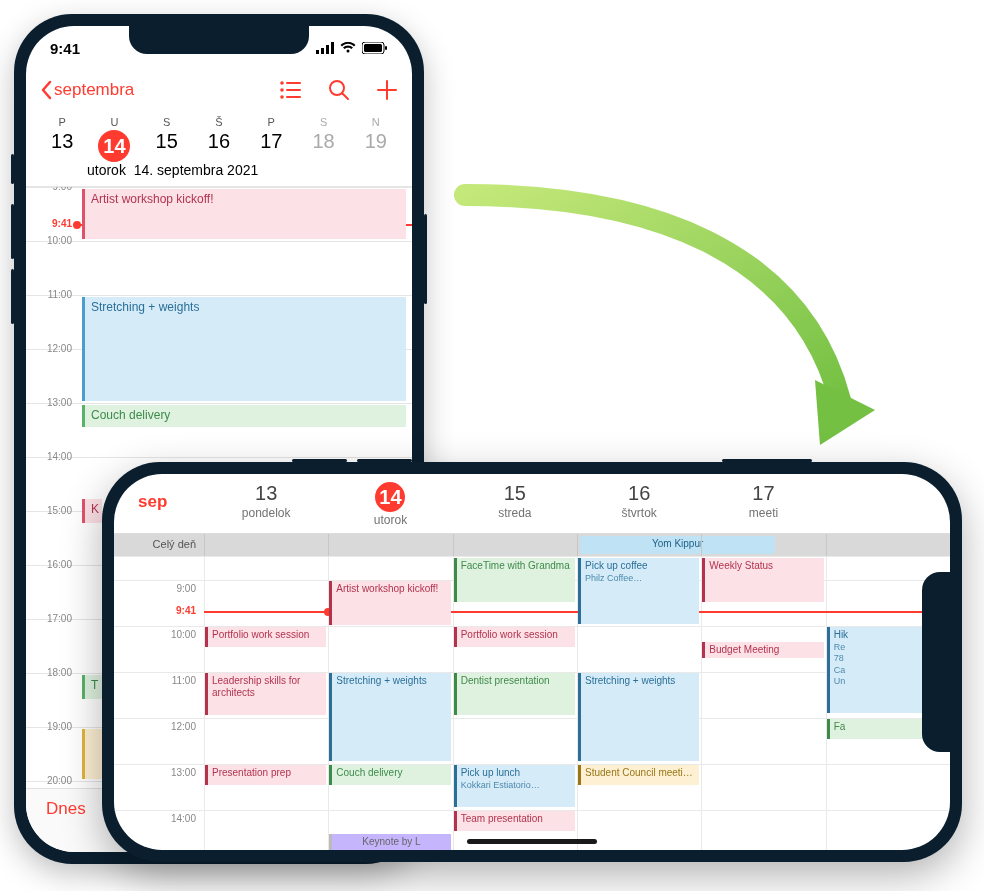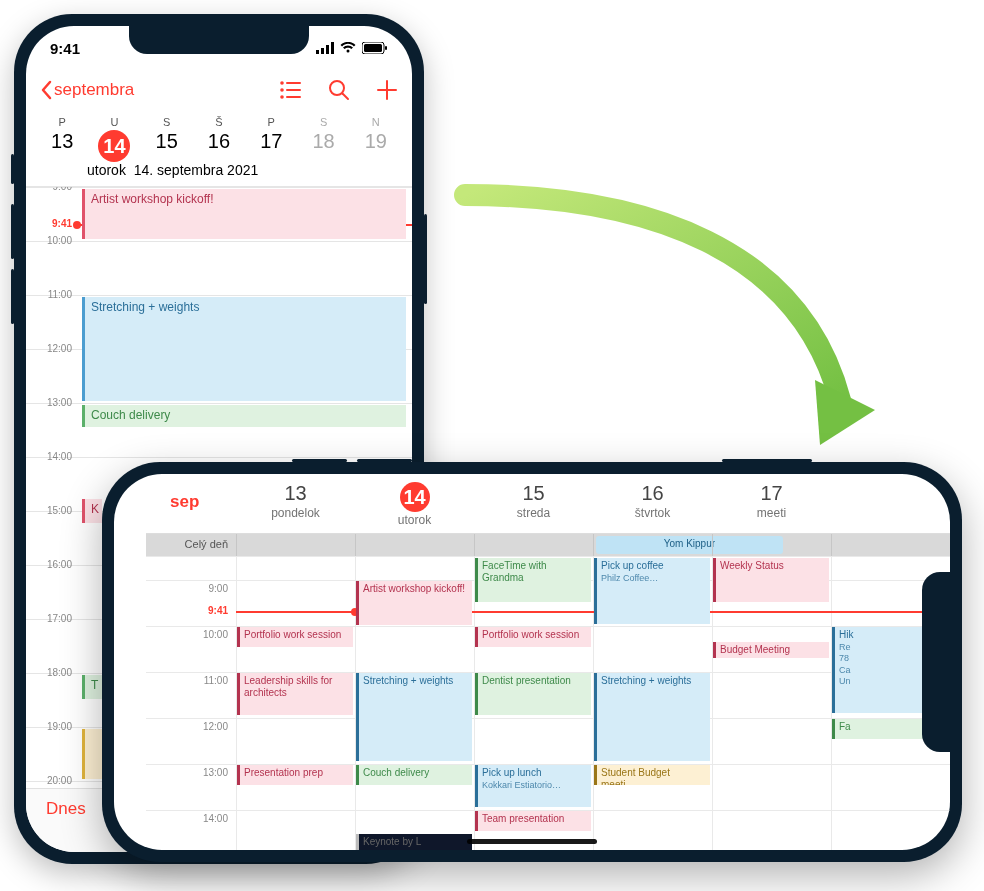--- a/index.html
+++ b/index.html
@@ -82,21 +82,21 @@
 }
 
 
 .phone-land {
   position: absolute; left: 102px; top: 462px; width: 860px; height: 400px;
   background: #0a1e2e; border-radius: 58px; padding: 12px;
   box-shadow: 0 14px 40px rgba(0,0,0,.3); z-index: 5;
 }
 .phone-land .screen {
   width: 100%; height: 100%; background: #fff; border-radius: 48px;
-  overflow: hidden; position: relative; display: flex; flex-direction: column; padding-left: 32px;
+  overflow: hidden; position: relative; display: flex; flex-direction: column;
 }
 .notch-r {
   position: absolute; right: 0; top: 50%; transform: translateY(-50%);
   height: 180px; width: 28px; background: #0a1e2e;
   border-top-left-radius: 18px; border-bottom-left-radius: 18px; z-index: 20;
 }
 .land-head {
   display: grid; grid-template-columns: 90px repeat(6,1fr);
   border-bottom: 1px solid #ddd; padding-top: 4px;
 }
@@ -129,21 +129,21 @@
   grid-template-columns: 90px repeat(6,1fr); border-top: 1px solid #e9e9e9;
 }
 .lhrow .cell { border-left: 1px solid #e9e9e9; height: 100%; }
 .lhrow .hl { font-size: 10px; color: #888; text-align: right; padding: 2px 8px 0 0; }
 
 .lev {
   position: absolute; border-left: 3px solid; font-size: 10px;
   padding: 2px 4px; overflow: hidden; line-height: 1.15;
 }
 .lev .sub { color: inherit; opacity: .8; font-size: 9px; }
-.gray { background: #0f172a; border-color: #bbb; color: #666; }
+.gray { background: #c4b5fd; border-color: #bbb; color: #666; text-align: center; }
 
 .landnow { position: absolute; left: 90px; right: 0; height: 2px; background: #ff3b30; }
 .landnow::before { content:""; display:none; }
 .landnowdot {
   position: absolute; width: 8px; height: 8px; border-radius: 50%;
   background: #ff3b30; transform: translate(-50%,-3px);
 }
 .landnowlbl {
   position: absolute; left: 0; width: 90px; text-align: right; font-size: 10px;
   color: #ff3b30; font-weight: 600; padding-right: 8px; transform: translateY(-6px);
@@ -424,21 +424,21 @@
       <div class="lev gray" style="left:calc(90px + 1*(100% - 90px)/6 + 1px);width:calc((100% - 90px)/6 - 3px);top:278px;height:16px">Keynote by L</div>
 
       <div class="lev green" style="left:calc(90px + 2*(100% - 90px)/6 + 1px);width:calc((100% - 90px)/6 - 3px);top:2px;height:44px">FaceTime with Grandma</div>
       <div class="lev pink" style="left:calc(90px + 2*(100% - 90px)/6 + 1px);width:calc((100% - 90px)/6 - 3px);top:71px;height:20px">Portfolio work session</div>
       <div class="lev green" style="left:calc(90px + 2*(100% - 90px)/6 + 1px);width:calc((100% - 90px)/6 - 3px);top:117px;height:42px">Dentist presentation</div>
       <div class="lev blue" style="left:calc(90px + 2*(100% - 90px)/6 + 1px);width:calc((100% - 90px)/6 - 3px);top:209px;height:42px"><span>Pick up lunch</span><br><span class="sub">Kokkari Estiatorio…</span></div>
       <div class="lev pink" style="left:calc(90px + 2*(100% - 90px)/6 + 1px);width:calc((100% - 90px)/6 - 3px);top:255px;height:20px">Team presentation</div>
 
       <div class="lev blue" style="left:calc(90px + 3*(100% - 90px)/6 + 1px);width:calc((100% - 90px)/6 - 3px);top:2px;height:66px"><span>Pick up coffee</span><br><span class="sub">Philz Coffee…</span></div>
       <div class="lev blue" style="left:calc(90px + 3*(100% - 90px)/6 + 1px);width:calc((100% - 90px)/6 - 3px);top:117px;height:88px">Stretching + weights</div>
-      <div class="lev yell" style="left:calc(90px + 3*(100% - 90px)/6 + 1px);width:calc((100% - 90px)/6 - 3px);top:209px;height:20px">Student Budget meeti…</div>
+      <div class="lev yell" style="left:calc(90px + 3*(100% - 90px)/6 + 1px);width:calc((100% - 90px)/6 - 3px);top:209px;height:20px">Student Council meeti…</div>
 
       <div class="lev pink" style="left:calc(90px + 4*(100% - 90px)/6 + 1px);width:calc((100% - 90px)/6 - 3px);top:2px;height:44px">Weekly Status</div>
       <div class="lev pink" style="left:calc(90px + 4*(100% - 90px)/6 + 1px);width:calc((100% - 90px)/6 - 3px);top:86px;height:16px">Budget Meeting</div>
 
       <div class="lev blue" style="left:calc(90px + 5*(100% - 90px)/6 + 1px);width:calc((100% - 90px)/6 - 3px);top:71px;height:86px;white-space:pre-line"><span>Hik</span><br><span class="sub">Re
 78
 Ca
 Un</span></div>
       <div class="lev green" style="left:calc(90px + 5*(100% - 90px)/6 + 1px);width:calc((100% - 90px)/6 - 3px);top:163px;height:20px">Fa</div>
     </div>

